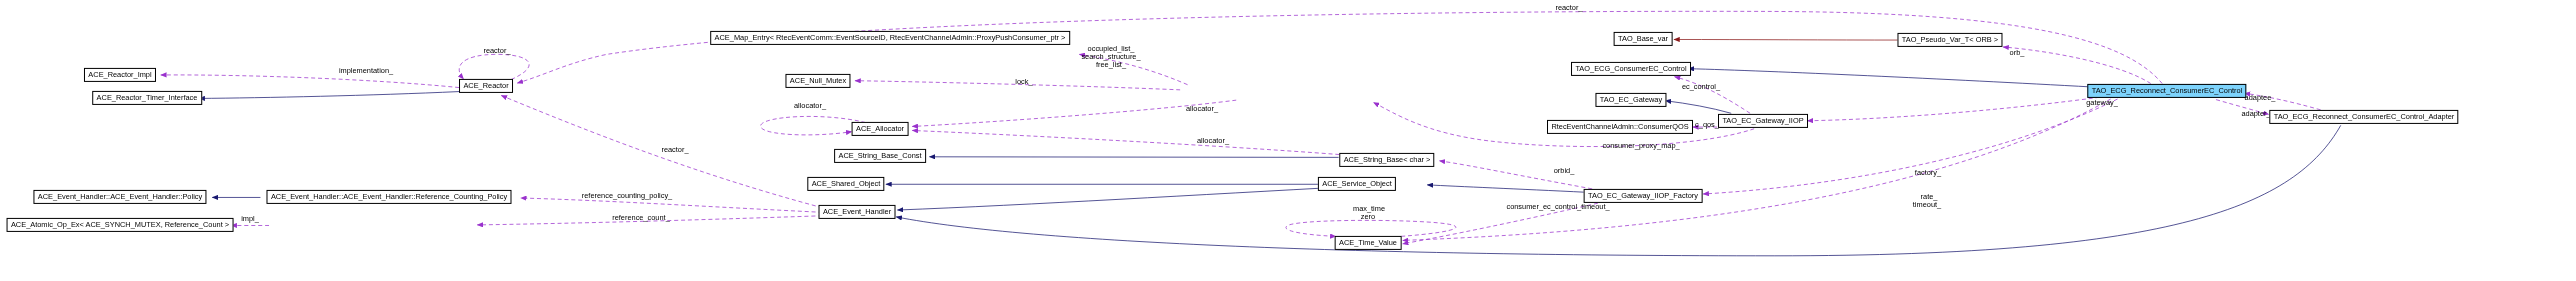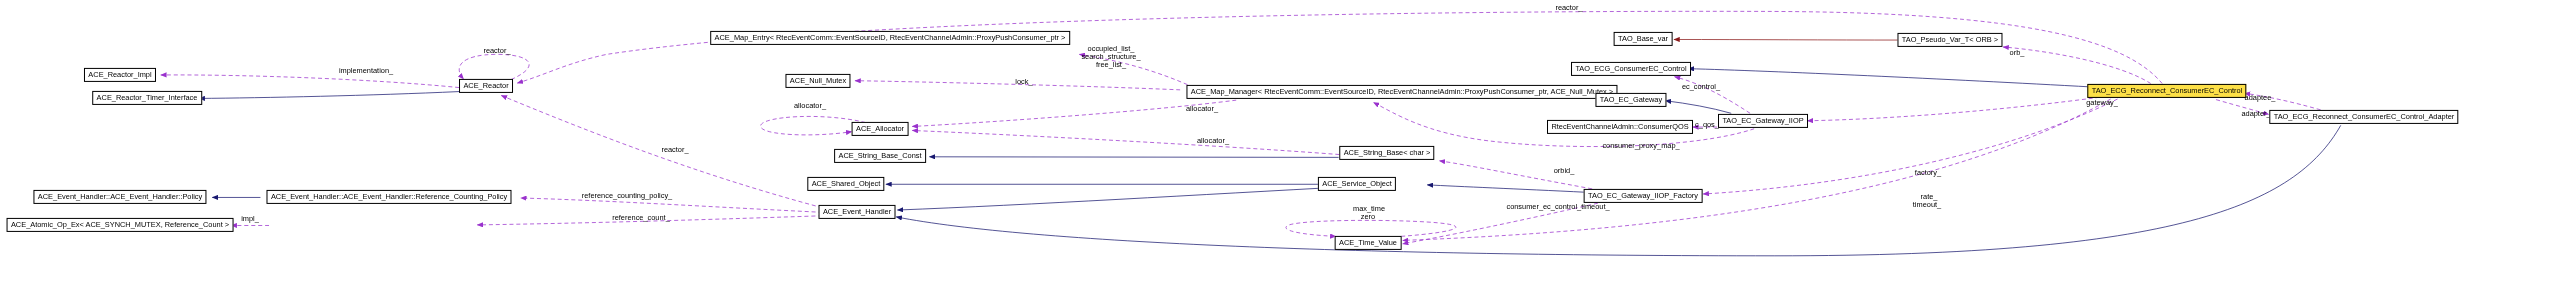--- a/index.html
+++ b/index.html
@@ -1,21 +1,21 @@
 <!DOCTYPE html>
 <html style="font-size:9.2px"><head>
 <meta charset="utf-8">
 <style>
   html,body{margin:0;padding:0;background:#ffffff;}
   #graph{position:relative;width:2576px;height:281px;background:#ffffff;overflow:hidden;
          font-family:"Liberation Sans",sans-serif;}
   #edges{position:absolute;left:0;top:0;width:2576px;height:281px;}
   .node{position:absolute;transform:translate(-50%,-50%);border:0.6px solid #000;background:#fff;
         color:#000;font-size:7.4px;line-height:1.35;padding:1.1px 3.4px;white-space:nowrap;cursor:pointer;}
-  .node.hl{background:#fde047;}
+  .node.hl{background:#7dd3fc;}
   .elabel{position:absolute;transform:translate(-50%,-50%);color:#000;font-size:7.4px;white-space:nowrap;}
 </style>
 </head>
 <body>
 
 <div id="graph">
 
   <svg id="edges" width="2576" height="281" viewBox="0 0 4501 491" xmlns="http://www.w3.org/2000/svg">
     <defs>
       <marker id="arr-nav" markerWidth="11" markerHeight="9" refX="10" refY="4.5" orient="auto" markerUnits="userSpaceOnUse">
@@ -100,24 +100,23 @@
   <div class="elabel" style="left:1927px;top:204px">timeout_</div>
   <div class="elabel" style="left:1558px;top:206px">consumer_ec_control_timeout_</div>
   <div class="elabel" style="left:2260px;top:97px">adaptee_</div>
   <div class="elabel" style="left:2256px;top:113px">adapter_</div>
 
   <div class="node" style="left:120px;top:75px">ACE_Reactor_Impl</div>
   <div class="node" style="left:147px;top:98px">ACE_Reactor_Timer_Interface</div>
   <div class="node" style="left:486px;top:86px">ACE_Reactor</div>
   <div class="node" style="left:890px;top:38px">ACE_Map_Entry&lt; RtecEventComm::EventSourceID, RtecEventChannelAdmin::ProxyPushConsumer_ptr &gt;</div>
   <div class="node" style="left:818px;top:81px">ACE_Null_Mutex</div>
-  <div class="node" style="left:1402px;top:92px">ACE_Map_Manager&lt; RtecEventComm::EventSourceID, RtecEventChannelAdmin::ProxyPushConsumer_ptr, ACE_Null_Mutex &gt;</div>
   <div class="node" style="left:880px;top:129px">ACE_Allocator</div>
   <div class="node" style="left:880px;top:156px">ACE_String_Base_Const</div>
-  <div class="node" style="left:1387px;top:153px">ACE_String_Base&lt; char &gt;</div>
+  <div class="node" style="left:1387px;top:160px">ACE_String_Base&lt; char &gt;</div>
   <div class="node" style="left:846px;top:184px">ACE_Shared_Object</div>
   <div class="node" style="left:1357px;top:184px">ACE_Service_Object</div>
   <div class="node" style="left:857px;top:212px">ACE_Event_Handler</div>
   <div class="node" style="left:120px;top:197px">ACE_Event_Handler::ACE_Event_Handler::Policy</div>
   <div class="node" style="left:389px;top:197px">ACE_Event_Handler::ACE_Event_Handler::Reference_Counting_Policy</div>
   <div class="node" style="left:120px;top:225px">ACE_Atomic_Op_Ex&lt; ACE_SYNCH_MUTEX, Reference_Count &gt;</div>
   <div class="node" style="left:1368px;top:243px">ACE_Time_Value</div>
   <div class="node" style="left:1643px;top:39px">TAO_Base_var</div>
   <div class="node" style="left:1950px;top:40px">TAO_Pseudo_Var_T&lt; ORB &gt;</div>
   <div class="node" style="left:1631px;top:69px">TAO_ECG_ConsumerEC_Control</div>

